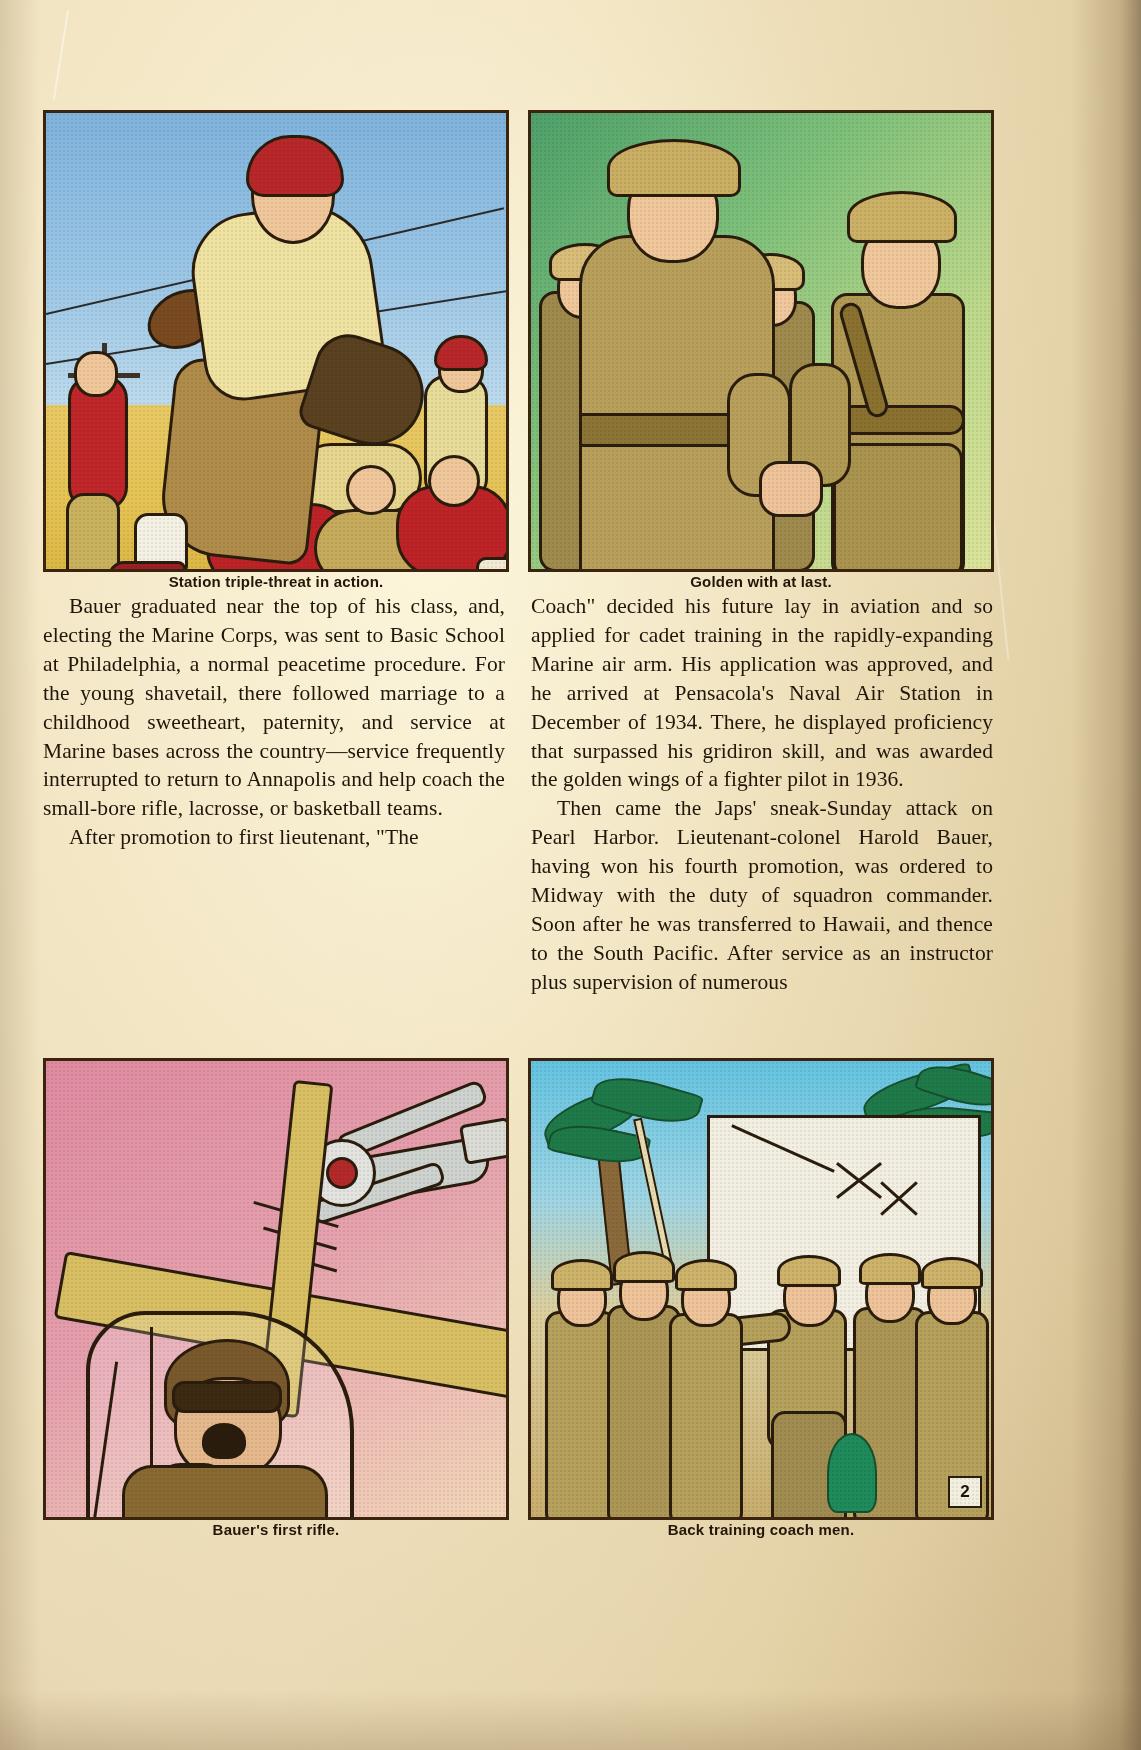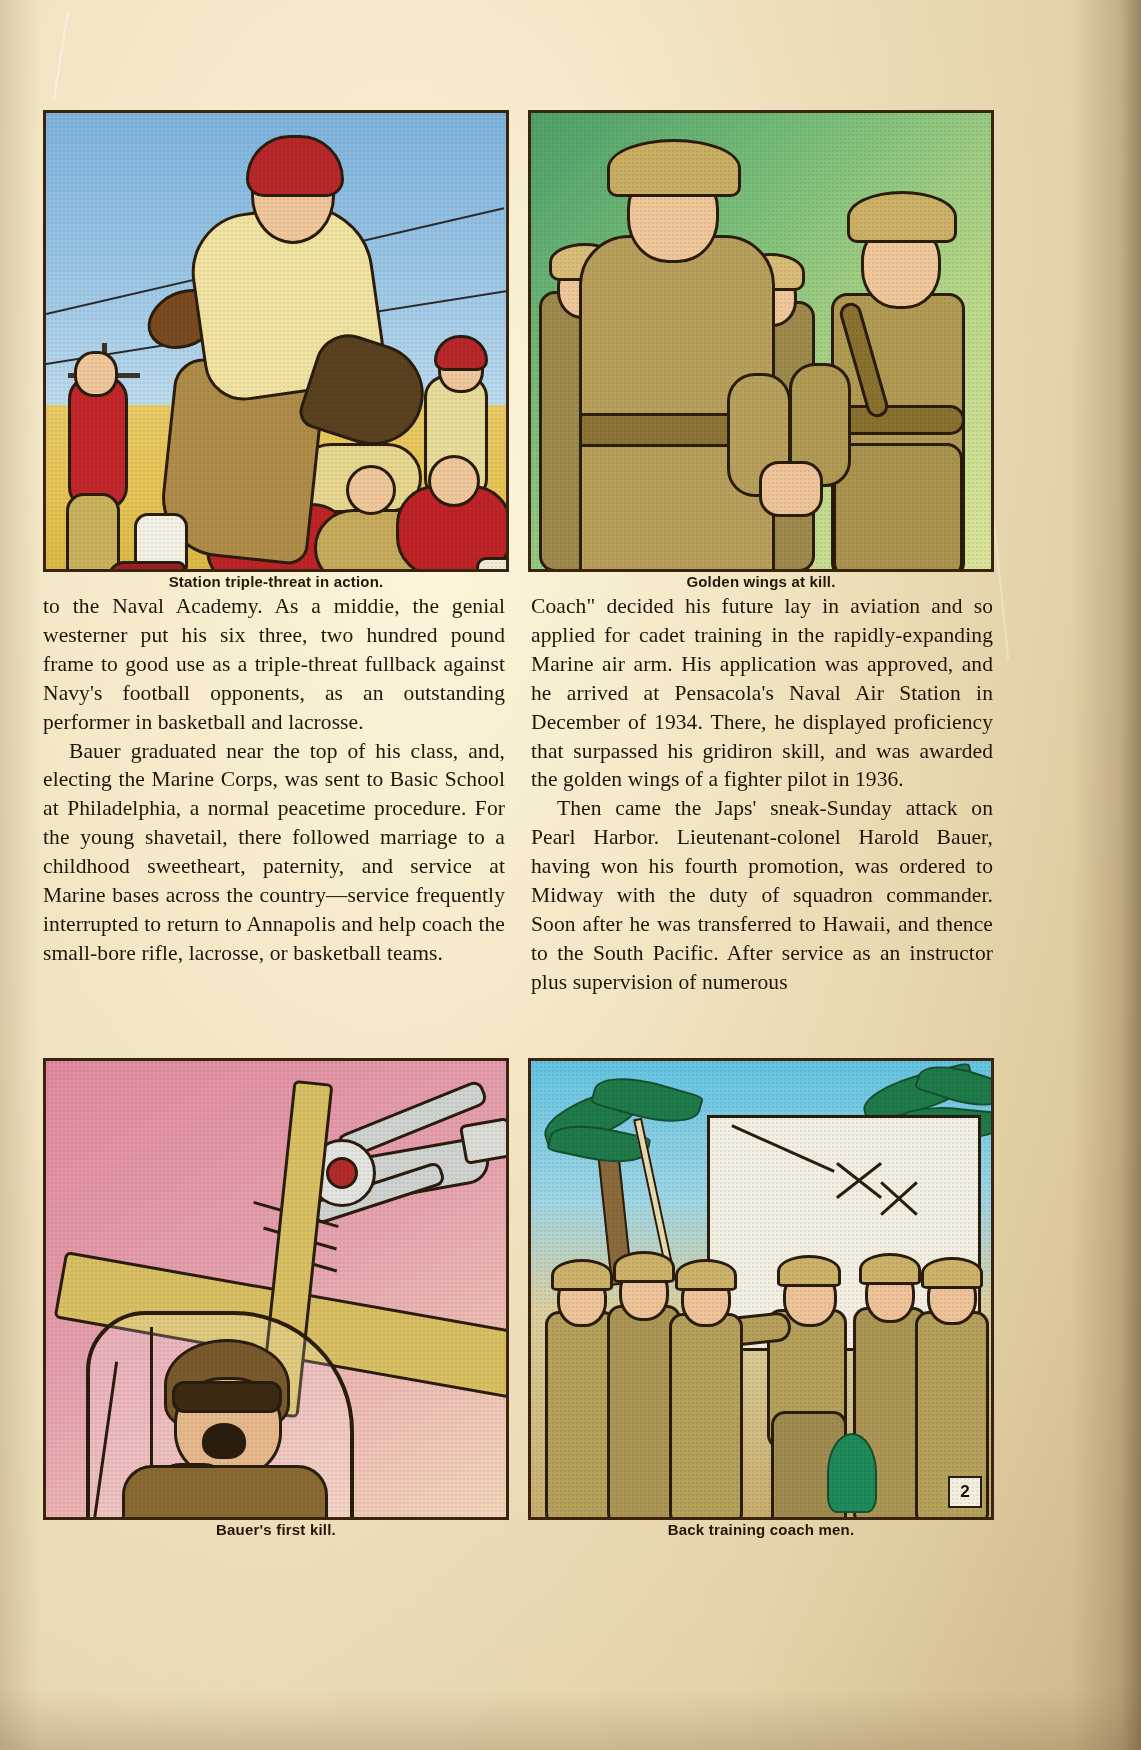--- a/index.html
+++ b/index.html
@@ -276,26 +276,26 @@
     <div class="officer" style="left:300px; top:180px; width:128px; height:280px; background:#b09a54;"></div>
     <div class="officer" style="left:302px; top:330px; width:124px; height:130px; background:#a9934e;"></div>
     <div class="officer" style="left:300px; top:292px; width:128px; height:24px; background:#8a7130;"></div>
     <div class="officer" style="left:322px; top:188px; width:16px; height:112px; background:#8a7130; transform:rotate(-16deg);"></div>
     <div class="officer-head" style="left:330px; top:108px; width:74px; height:82px;"></div>
     <div class="officer-cap" style="left:316px; top:78px; width:104px; height:46px; background:#cbb066;"></div>
     <div class="officer" style="left:258px; top:250px; width:56px; height:118px; background:#b09a54; border-radius:26px;"></div>
     <div class="officer-head" style="left:228px; top:348px; width:58px; height:50px; background:#eec39a; border-radius:20px;"></div>
     <div class="halftone"></div>
   </div>
-  <div class="panel-caption" style="left:528px; top:573px; width:466px;">Golden wings at kill.</div>
+  <div class="panel-caption" style="left:528px; top:573px; width:466px;">Golden with at last.</div>
 
   <div id="text-block">
     <div class="column">
-      <p>to the Naval Academy. As a middie, the genial westerner put his six three, two hundred pound frame to good use as a triple-threat fullback against Navy's football opponents, as an outstanding performer in basketball and lacrosse.</p>
       <p class="indent">Bauer graduated near the top of his class, and, electing the Marine Corps, was sent to Basic School at Philadelphia, a normal peacetime procedure. For the young shavetail, there followed marriage to a childhood sweetheart, paternity, and service at Marine bases across the country—service frequently interrupted to return to Annapolis and help coach the small-bore rifle, lacrosse, or basketball teams.</p>
+      <p class="indent">After promotion to first lieutenant, "The</p>
     </div>
     <div class="column">
       <p>Coach" decided his future lay in aviation and so applied for cadet training in the rapidly-expanding Marine air arm. His application was approved, and he arrived at Pensacola's Naval Air Station in December of 1934. There, he displayed proficiency that surpassed his gridiron skill, and was awarded the golden wings of a fighter pilot in 1936.</p>
       <p class="indent">Then came the Japs' sneak-Sunday attack on Pearl Harbor. Lieutenant-colonel Harold Bauer, having won his fourth promotion, was ordered to Midway with the duty of squadron commander. Soon after he was transferred to Hawaii, and thence to the South Pacific. After service as an instructor plus supervision of numerous</p>
     </div>
   </div>
 
   <div class="panel" id="panel-kill">
     <div class="ck-sky"></div>
 
@@ -316,21 +316,21 @@
     <div style="position:absolute; left:58px; top:300px; width:3px; height:160px; background:#2b1d0d; transform:rotate(8deg);"></div>
     <div style="position:absolute; left:104px; top:266px; width:3px; height:196px; background:#2b1d0d;"></div>
     <div class="ck-pilot-helmet" style="left:118px; top:278px; width:120px; height:86px;"></div>
     <div class="ck-pilot-head" style="left:128px; top:316px; width:102px; height:96px;"></div>
     <div style="position:absolute; left:126px; top:320px; width:104px; height:26px; background:#3c2a12; border:3px solid #2b1d0d; border-radius:12px;"></div>
     <div style="position:absolute; left:156px; top:362px; width:44px; height:36px; background:#2b1d0d; border-radius:50% 50% 40% 40%;"></div>
     <div class="ck-pilot-head" style="left:110px; top:402px; width:66px; height:54px; border-radius:24px;"></div>
     <div style="position:absolute; left:76px; top:404px; width:200px; height:58px; background:#8a6a33; border:3px solid #2b1d0d; border-radius:30px 30px 0 0;"></div>
     <div class="halftone"></div>
   </div>
-  <div class="panel-caption" style="left:43px; top:1521px; width:466px;">Bauer's first kill.</div>
+  <div class="panel-caption" style="left:43px; top:1521px; width:466px;">Bauer's first rifle.</div>
 
   <div class="panel" id="panel-briefing">
     <div class="br-sky"></div>
 
     <div class="br-palm-trunk" style="left:72px; top:70px; width:18px; height:150px; transform:rotate(-6deg);"></div>
     <div class="br-frond" style="left:10px; top:36px; width:100px; height:36px; transform:rotate(-18deg);"></div>
     <div class="br-frond" style="left:62px; top:20px; width:104px; height:34px; transform:rotate(16deg);"></div>
     <div class="br-frond" style="left:18px; top:66px; width:96px; height:30px; transform:rotate(12deg);"></div>
 
     <div class="br-palm-trunk" style="left:392px; top:58px; width:16px; height:120px; transform:rotate(7deg);"></div>

